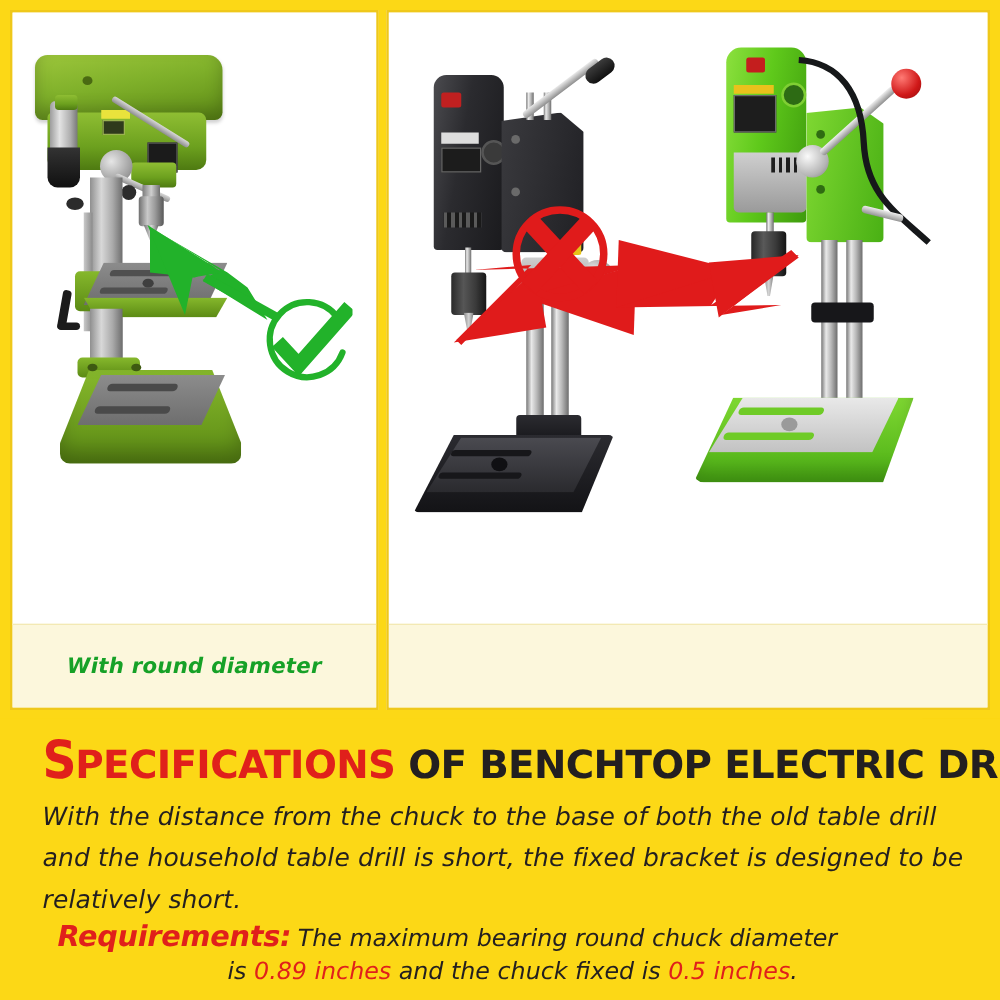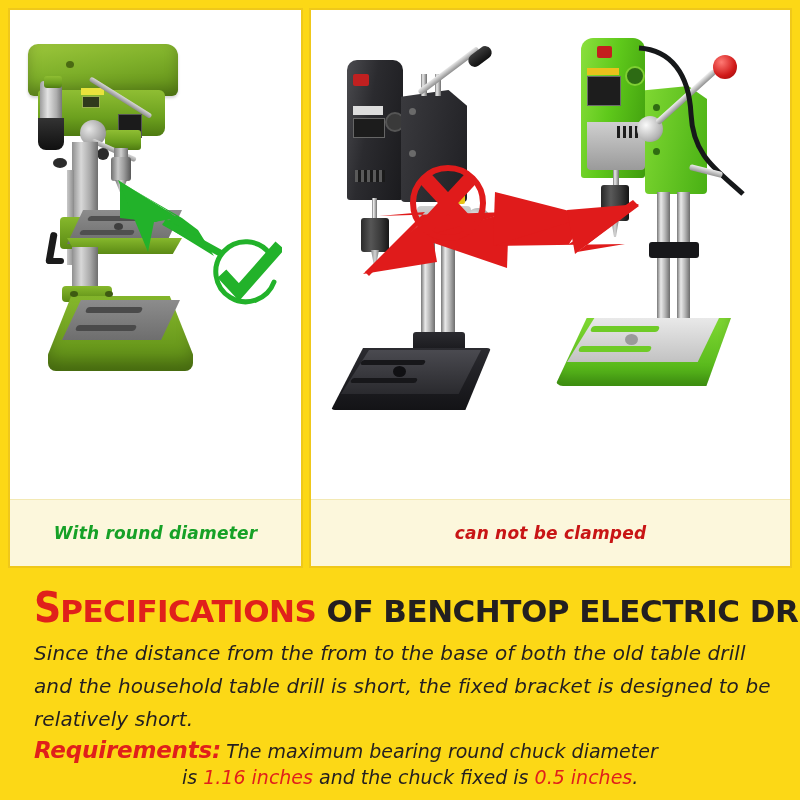--- a/index.html
+++ b/index.html
@@ -99,21 +99,21 @@
     position:absolute;left:34px;top:162px;width:746px;
   }
   .req-label{
     font-size:23px;font-weight:bold;font-style:italic;color:#E0201B;
     letter-spacing:-.2px;
   }
   .req-text{
     font-size:19px;font-style:italic;color:#231F20;
   }
   .req-num{color:#E0201B;font-style:italic;font-size:19px;}
-  .req-l1{white-space:nowrap;}
+  .req-l1{white-space:nowrap;margin-left:12px;}
   .req-l2{margin-left:148px;margin-top:3px;white-space:nowrap;}
 </style>
 </head>
 <body>
 
 <div class="page">
 
   <div class="photo-area">
     <div class="panels">
 
@@ -324,40 +324,39 @@
 
           <svg class="mark" style="left:182px;top:176px;" width="150" height="110" viewBox="0 0 150 110">
             <polygon points="0,60 98,24 76,58 140,14 146,20 84,66 132,58" fill="#E01B1B"></polygon>
             <polygon points="0,60 96,30 2,6" fill="#E01B1B"></polygon>
             <polygon points="146,18 82,68 74,24" fill="#E01B1B"></polygon>
           </svg>
 
         </div>
 
         <div class="caption no">
-          <div class="line">can not be clamped</div>
         </div>
       </div>
 
     </div>
   </div>
 
   <div class="spec">
 
     <div class="spec-title">
       <span class="s-big">S</span><span class="s-red">PECIFICATIONS</span><span class="s-dark"> OF BENCHTOP ELECTRIC DRILL</span>
     </div>
 
-    <div class="spec-body">Since the distance from the from to the base of both the old table drill and the household table drill is short, the fixed bracket is designed to be relatively short.</div>
+    <div class="spec-body">With the distance from the chuck to the base of both the old table drill and the household table drill is short, the fixed bracket is designed to be relatively short.</div>
 
     <div class="req-wrap">
       <div class="req-l1">
         <span class="req-label">Requirements:</span>
         <span class="req-text">The maximum bearing round chuck diameter</span>
       </div>
       <div class="req-l2">
-        <span class="req-text">is </span><span class="req-num">1.16 inches</span><span class="req-text"> and the chuck fixed is </span><span class="req-num">0.5 inches</span><span class="req-text">.</span>
+        <span class="req-text">is </span><span class="req-num">0.89 inches</span><span class="req-text"> and the chuck fixed is </span><span class="req-num">0.5 inches</span><span class="req-text">.</span>
       </div>
     </div>
 
   </div>
 
 </div>
 
 </body></html>

